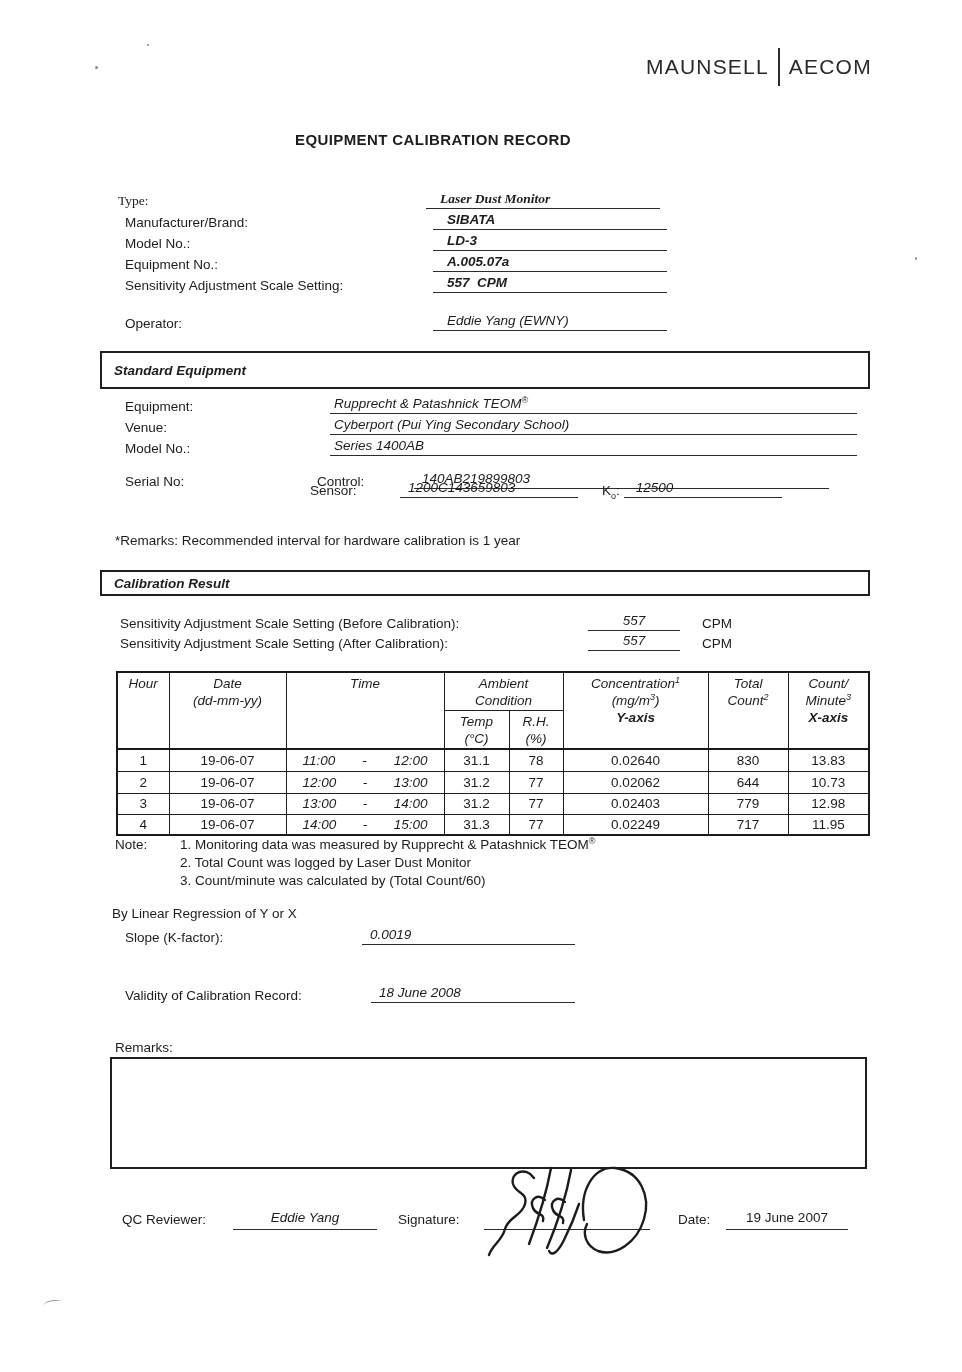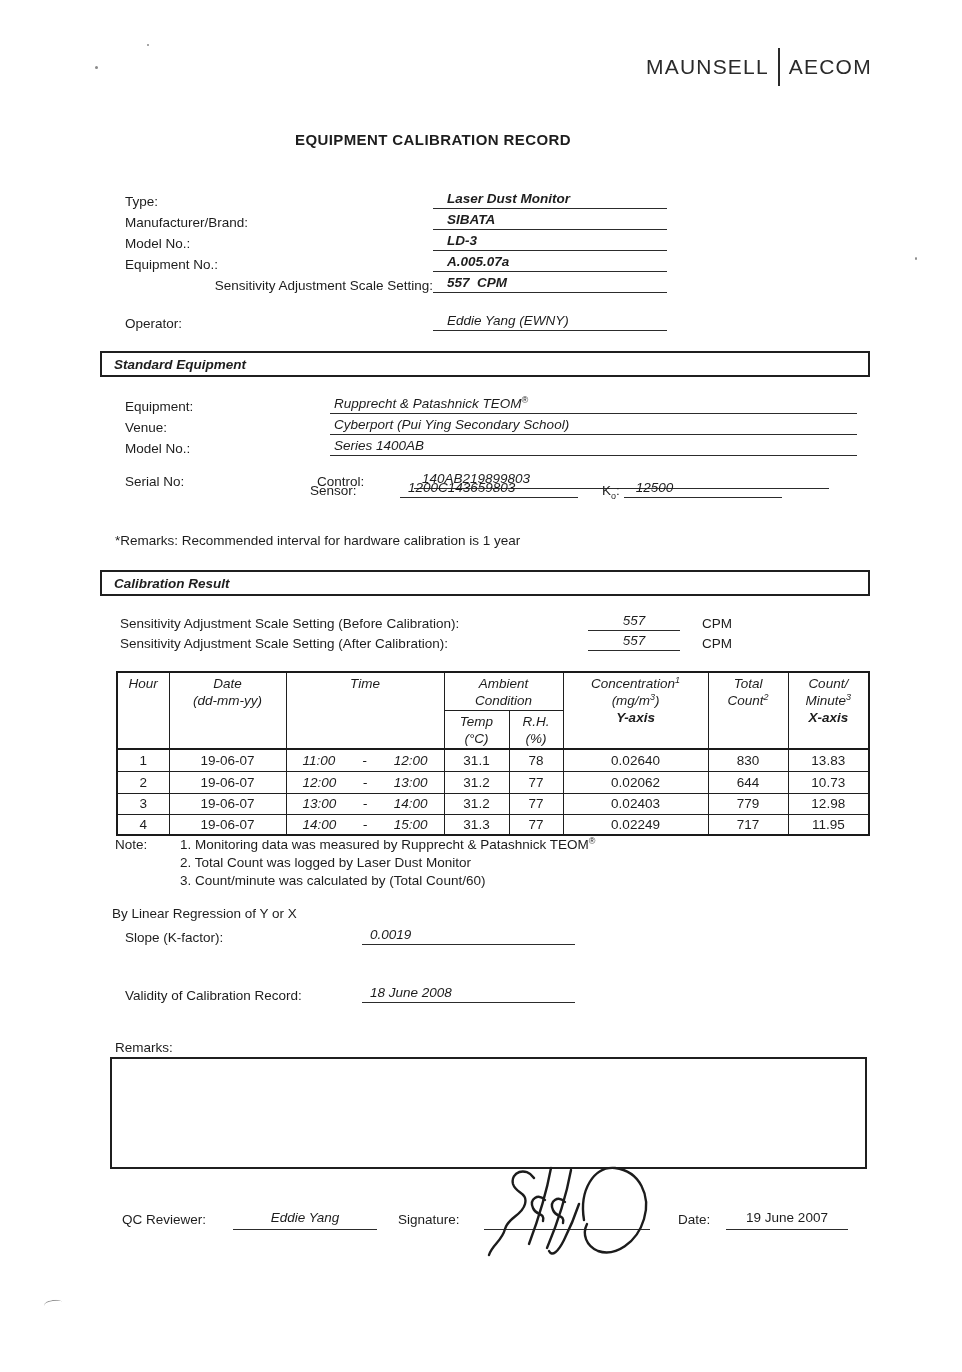--- a/index.html
+++ b/index.html
@@ -60,46 +60,46 @@
   <div class="squiggle" style="left:44px; top:1300px;"></div>
 
   <div class="abs logo" style="left:646px; top:48px;">
     <span>MAUNSELL</span>
     <span class="logo-divider"></span>
     <span>AECOM</span>
   </div>
 
   <div class="abs doc-title" style="left:0; top:131px; width:866px;">EQUIPMENT CALIBRATION RECORD</div>
 
-  <div class="abs frow" style="left:125px; top:191px; width:545px;">
+  <div class="abs frow" style="left:118px; top:191px; width:545px;font-family:Liberation Serif, serif;">
     <span class="flabel" style="width:308px;">Type:</span>
     <span class="fval uline hand-b pre" style="width:234px; padding-left:14px;">Laser Dust Monitor</span>
   </div>
   <div class="abs frow" style="left:125px; top:212px; width:545px;">
     <span class="flabel" style="width:308px;">Manufacturer/Brand:</span>
     <span class="fval uline hand-b pre" style="width:234px; padding-left:14px;">SIBATA</span>
   </div>
   <div class="abs frow" style="left:125px; top:233px; width:545px;">
     <span class="flabel" style="width:308px;">Model No.:</span>
     <span class="fval uline hand-b pre" style="width:234px; padding-left:14px;">LD-3</span>
   </div>
   <div class="abs frow" style="left:125px; top:254px; width:545px;">
     <span class="flabel" style="width:308px;">Equipment No.:</span>
     <span class="fval uline hand-b pre" style="width:234px; padding-left:14px;">A.005.07a</span>
   </div>
   <div class="abs frow" style="left:125px; top:275px; width:545px;">
-    <span class="flabel" style="width:308px;text-align:right;">Sensitivity Adjustment Scale Setting:</span>
+    <span class="flabel" style="width:308px;">Sensitivity Adjustment Scale Setting:</span>
     <span class="fval uline hand-b pre" style="width:234px; padding-left:14px;">557  CPM</span>
   </div>
   <div class="abs frow" style="left:125px; top:313px; width:545px;">
     <span class="flabel" style="width:308px;">Operator:</span>
     <span class="fval uline hand pre" style="width:234px; padding-left:14px;">Eddie Yang (EWNY)</span>
   </div>
 
-  <div class="abs section-box" style="left:100px; top:351px; width:770px; height:26px;">
+  <div class="abs section-box" style="left:100px; top:351px; width:770px; height:38px;">
     <span>Standard Equipment</span>
   </div>
 
   <div class="abs frow" style="left:125px; top:396px; width:732px;">
     <span class="flabel" style="width:205px;">Equipment:</span>
     <span class="fval uline hand" style="width:527px; padding-left:4px;"><span>Rupprecht &amp; Patashnick TEOM</span><span class="sup">®</span></span>
   </div>
   <div class="abs frow" style="left:125px; top:417px; width:732px;">
     <span class="flabel" style="width:205px;">Venue:</span>
     <span class="fval uline hand" style="width:527px; padding-left:4px;">Cyberport (Pui Ying Secondary School)</span>
@@ -259,21 +259,21 @@
     <div class="abs note-line" style="left:65px; top:0; width:600px;"><span>1. Monitoring data was measured by Rupprecht &amp; Patashnick TEOM</span><span class="sup">®</span></div>
     <div class="abs note-line" style="left:65px; top:18px; width:600px;">2. Total Count was logged by Laser Dust Monitor</div>
     <div class="abs note-line" style="left:65px; top:36px; width:600px;">3. Count/minute was calculated by (Total Count/60)</div>
   </div>
 
   <div class="abs" style="left:112px; top:906px;">By Linear Regression of Y or X</div>
   <div class="abs frow" style="left:125px; top:927px; width:450px;">
     <span class="flabel" style="width:237px;">Slope (K-factor):</span>
     <span class="fval uline hand" style="width:213px; padding-left:8px;">0.0019</span>
   </div>
-  <div class="abs frow" style="left:125px; top:985px; width:450px;">
+  <div class="abs frow" style="left:125px; top:985px; width:450px;gap:9px;">
     <span class="flabel" style="width:237px;">Validity of Calibration Record:</span>
     <span class="fval uline hand" style="width:213px; padding-left:8px;">18 June 2008</span>
   </div>
 
   <div class="abs" style="left:115px; top:1040px;">Remarks:</div>
   <div class="abs" style="left:110px; top:1057px; width:757px; height:112px; border:2px solid #1f1f1f;"></div>
 
   <div class="abs" style="left:122px; top:1212px;">QC Reviewer:</div>
   <div class="abs uline hand" style="left:233px; top:1210px; width:144px; height:20px; text-align:center;">Eddie Yang</div>
 

